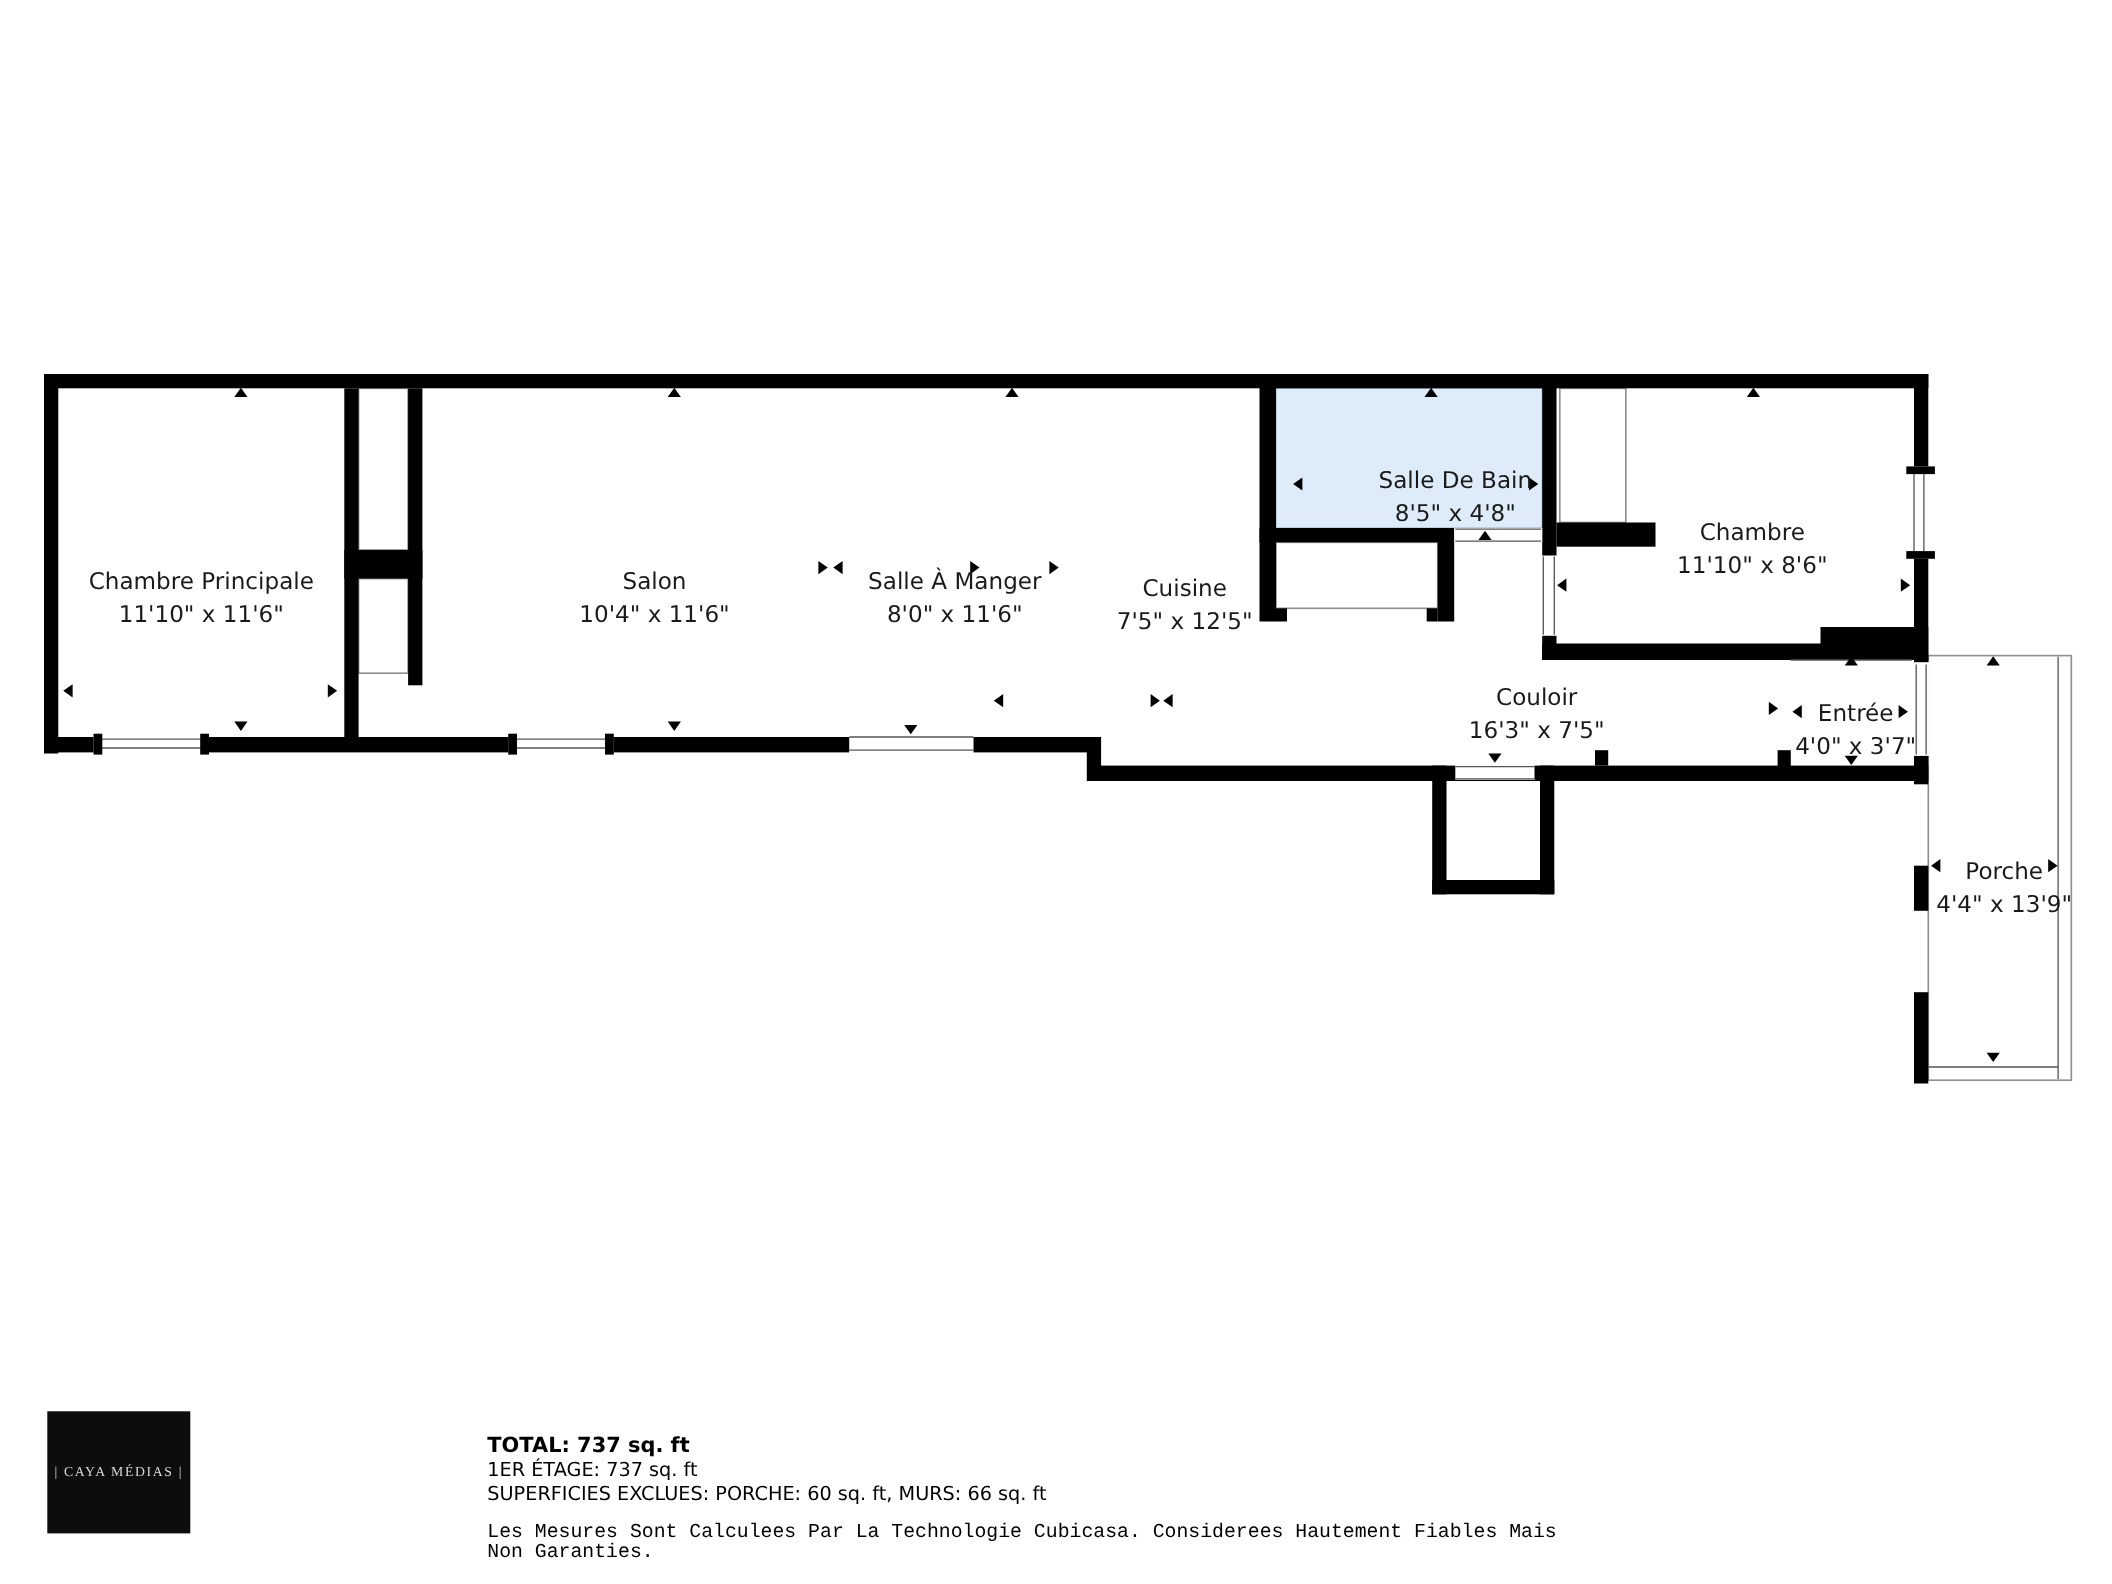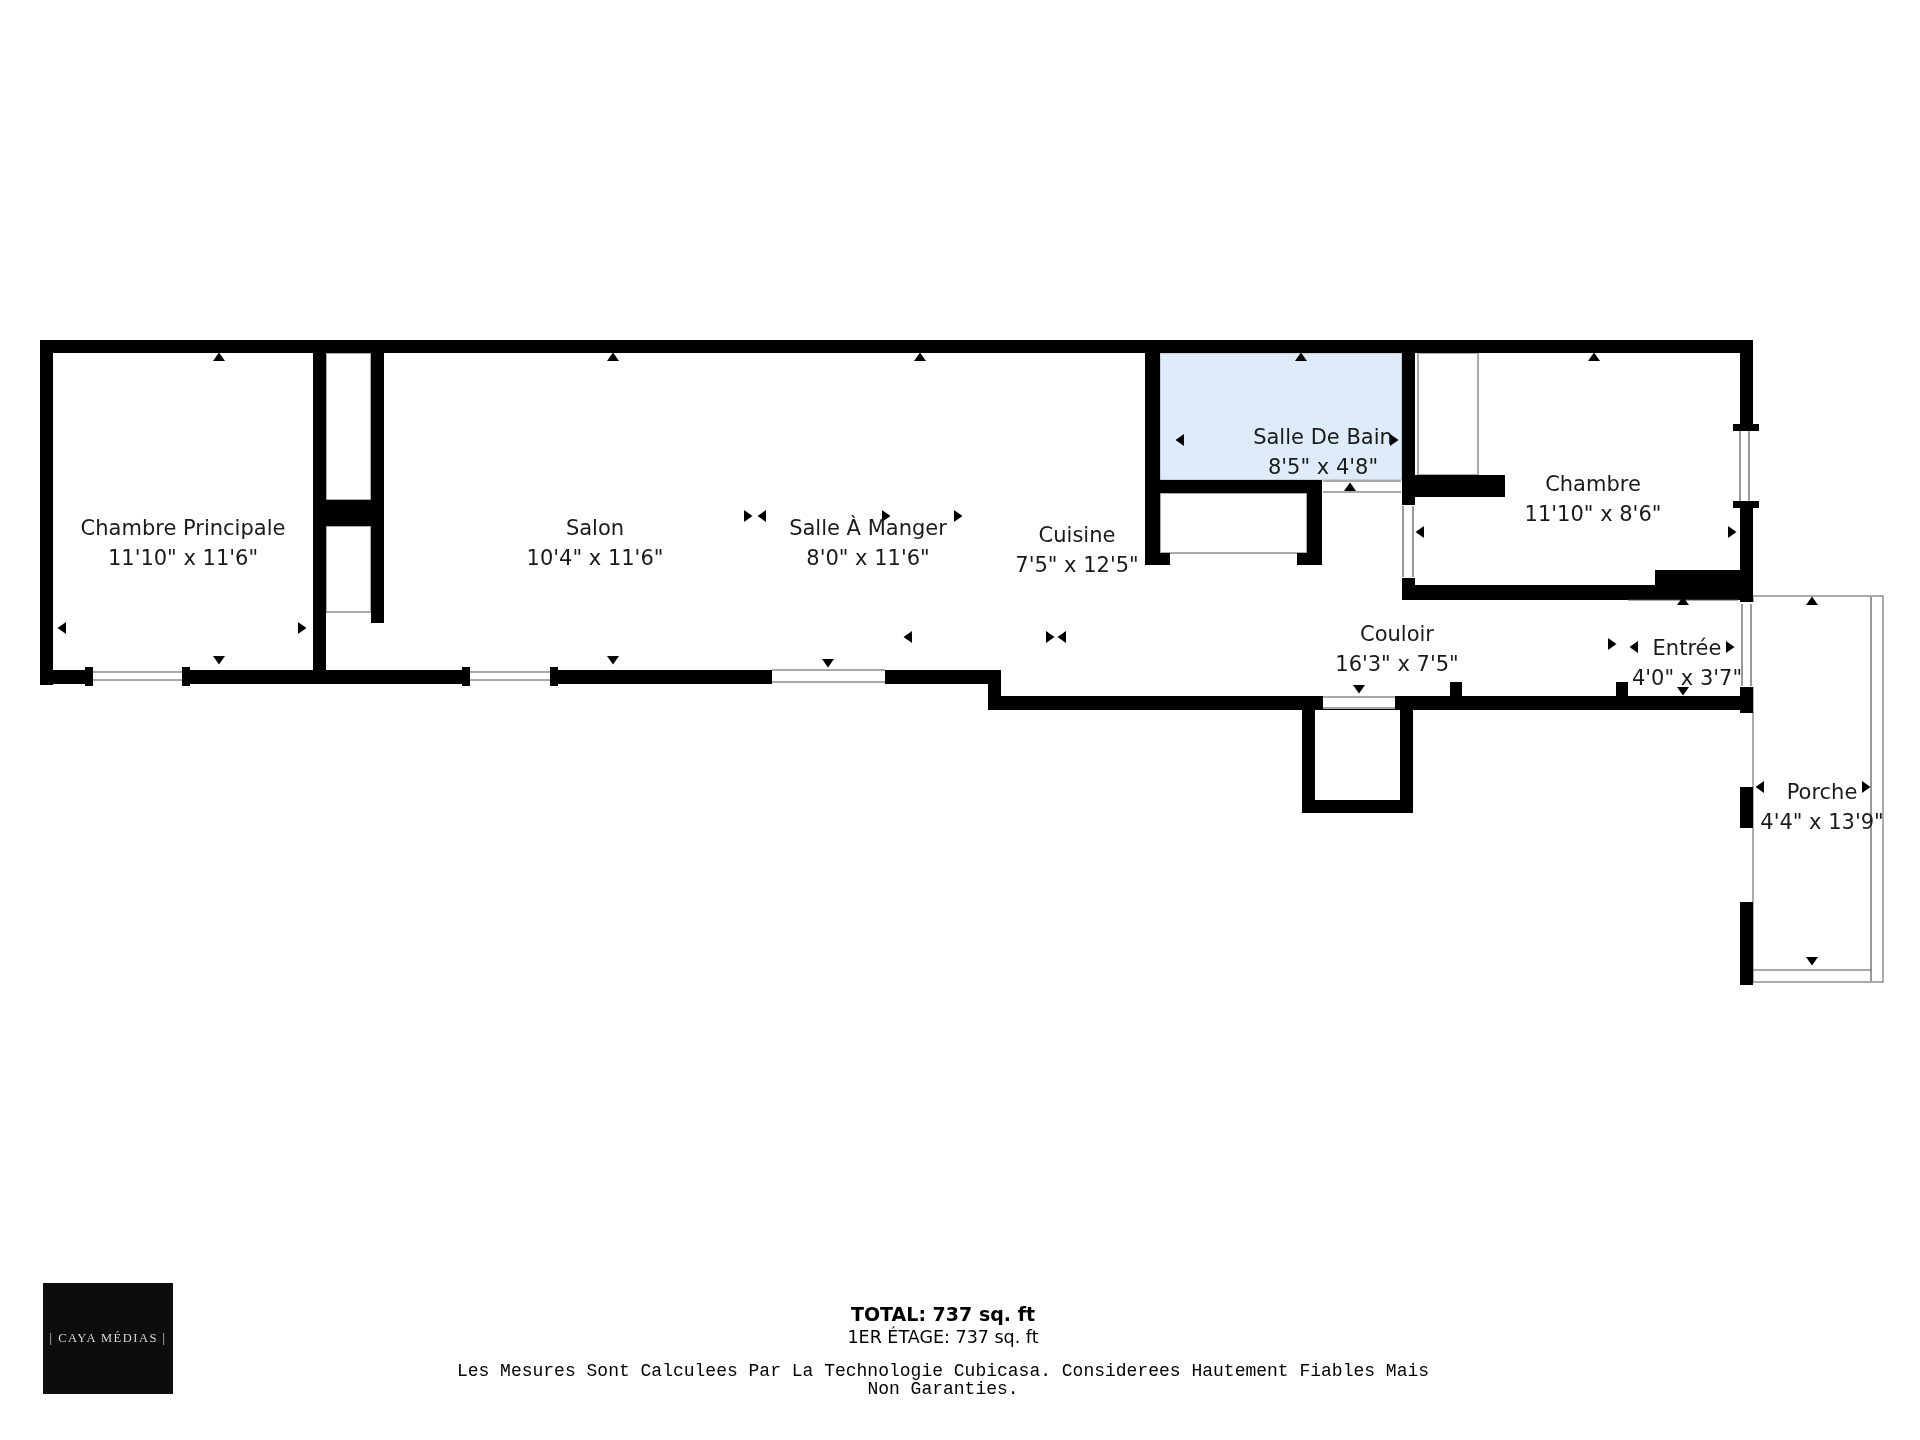--- a/index.html
+++ b/index.html
@@ -1,20 +1,20 @@
 <!DOCTYPE html>
 <html><head>
 <meta charset="utf-8">
 <style>
   html,body{margin:0;padding:0;background:#ffffff;}
   body{width:1920px;height:1440px;position:relative;font-family:"DejaVu Sans",sans-serif;overflow:hidden;}
   #plan{position:absolute;left:0;top:0;}
   svg text{fill:#1a1a1a;}
   .room-name,.room-dims{font-size:21px;text-anchor:middle;}
-  #footer{position:absolute;left:443px;top:1303px;width:1000px;text-align:center;color:#000;}
+  #footer{position:absolute;left:443px;top:1303px;width:1000px;text-align:left;color:#000;}
   #footer .l1{font-size:19px;font-weight:bold;line-height:23px;}
   #footer .l2,#footer .l3{font-size:17.5px;line-height:22px;}
   #footer .l4{font-size:18px;margin-top:14px;line-height:18px;font-family:Liberation Mono, monospace;}
   #logo{position:absolute;left:43px;top:1283px;width:130px;height:111px;background:#0d0d0d;
         display:flex;align-items:center;justify-content:center;}
   #logo span{color:#d8d8d8;font-family:"Liberation Serif",serif;font-size:12.5px;letter-spacing:1.5px;white-space:nowrap;}
 </style>
 </head>
 <body>
 
@@ -153,18 +153,19 @@
     <text class="room-dims" x="1687" y="685">4'0" x 3'7"</text>
 
     <text class="room-name" x="1822" y="799">Porche</text>
     <text class="room-dims" x="1822" y="829">4'4" x 13'9"</text>
   </g>
 </svg>
 
 <div id="footer">
   <div class="l1">TOTAL: 737 sq. ft</div>
   <div class="l2">1ER ÉTAGE: 737 sq. ft</div>
+  <div class="l3">SUPERFICIES EXCLUES: PORCHE: 60 sq. ft, MURS: 66 sq. ft</div>
   <div class="l4">Les Mesures Sont Calculees Par La Technologie Cubicasa. Considerees Hautement Fiables Mais Non Garanties.</div>
 </div>
 
 <div id="logo">
   <span>| CAYA MÉDIAS |</span>
 </div>
 
 </body></html>

